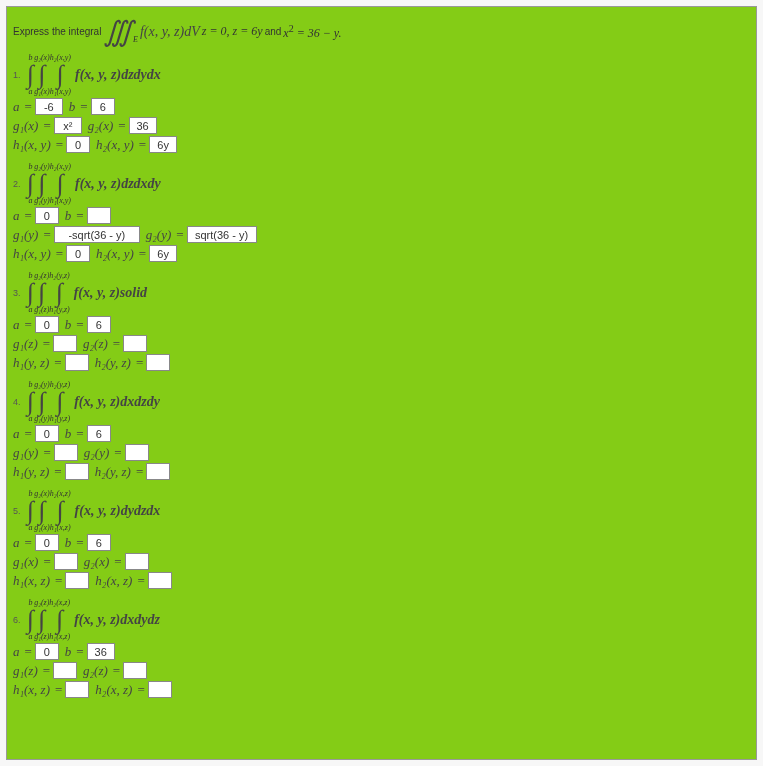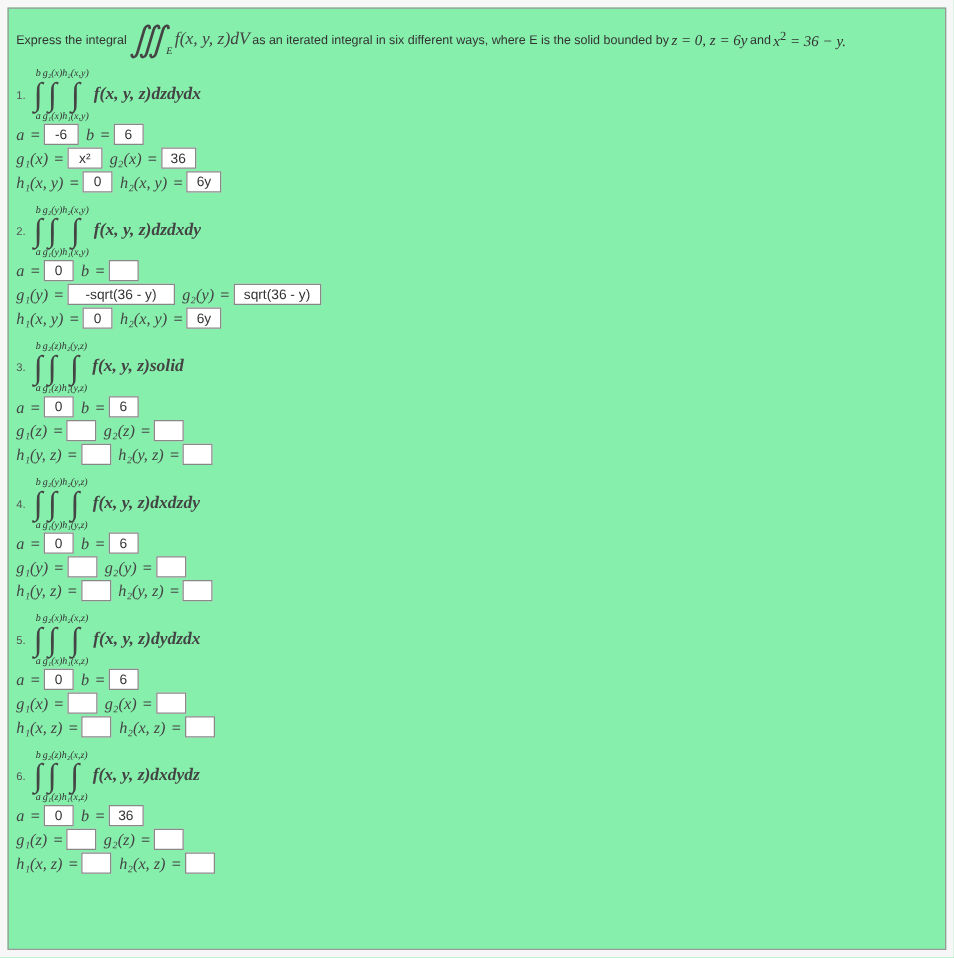--- a/index.html
+++ b/index.html
@@ -1,17 +1,17 @@
 <!DOCTYPE html>
 <html><head>
 <meta charset="utf-8">
 <style>
   * { margin:0; padding:0; box-sizing:border-box; }
   body { width:763px; height:766px; background:#f7f7f7; padding:6px; font-family:Arial,sans-serif; }
-  .panel { background:#86efac; border:1px solid #999; width:100%; height:100%; padding:8px 6px; overflow:hidden; }
+  .panel { background:#84cc16; border:1px solid #999; width:100%; height:100%; padding:8px 6px; overflow:hidden; }
   .prompt { font-size:10px; color:#333; display:flex; align-items:center; flex-wrap:wrap; gap:2px; margin-bottom:6px; }
   .math { font-family:Georgia,'Times New Roman',serif; font-style:italic; }
   .mathup { font-family:Georgia,'Times New Roman',serif; font-style:normal; }
   .big-int { font-size:28px; color:#444; letter-spacing:-8px; margin-right:10px; }
   .sub { font-size:8px; font-style:italic; }
   .part { margin-bottom:10px; }
   .leadrow { display:flex; align-items:center; }
   .num { font-size:9px; color:#555; margin-right:4px; width:10px; }
   .tri-int { display:flex; align-items:center; }
   .int-col { display:flex; flex-direction:column; align-items:center; line-height:1; }
@@ -28,21 +28,20 @@
 </style>
 </head>
 <body>
 
 <div class="panel">
   <div class="prompt">
     <span>Express the integral</span>
     <span class="big-int math">∭</span>
     <span class="sub math" style="align-self:flex-end;margin-bottom:4px;margin-left:-4px;">E</span>
     <span class="math" style="font-size:14px;color:#444;">f(x, y, z)dV</span>
-    <span>as an iterated integral in six different ways, where E is the solid bounded by</span>
     <span class="math" style="font-size:12px;">z = 0, z = 6y</span>
     <span>and</span>
     <span class="math" style="font-size:12px;text-align:center;">
       <span>x</span><sup class="mathup">2</sup><span> = 36 − y.</span>
     </span>
   </div>
 
   <div id="parts">
       <div class="part">
         <div class="leadrow">

